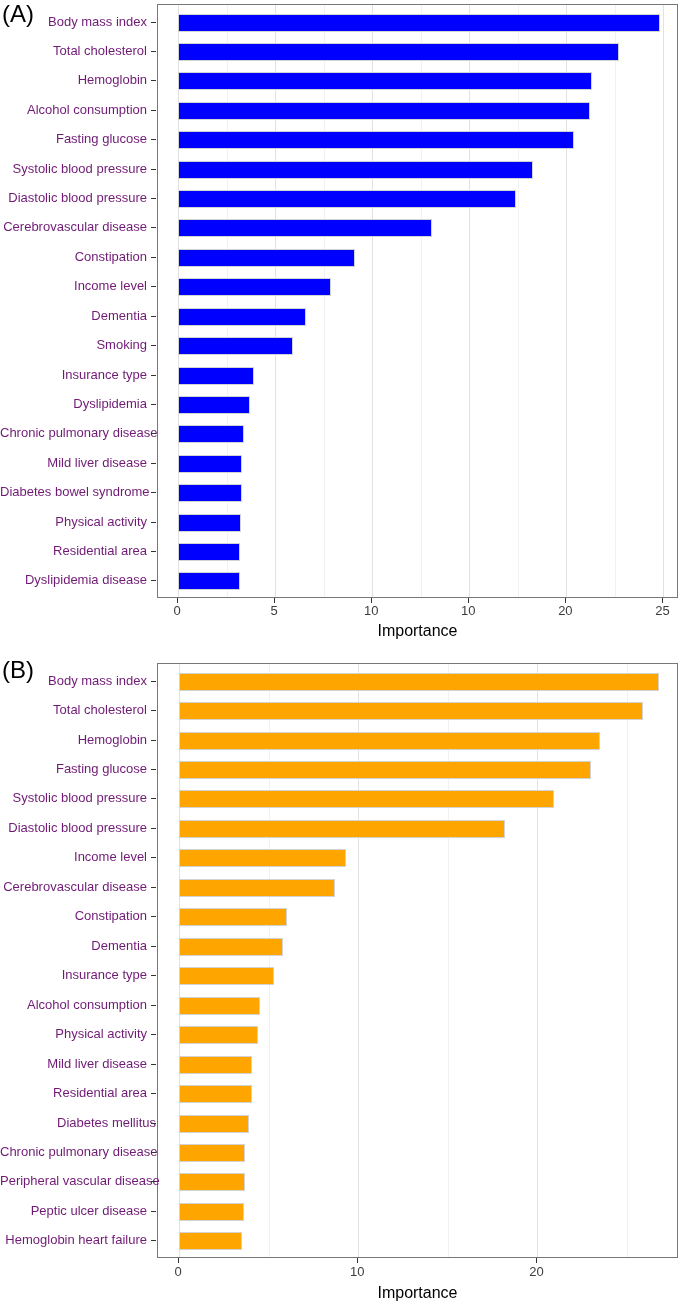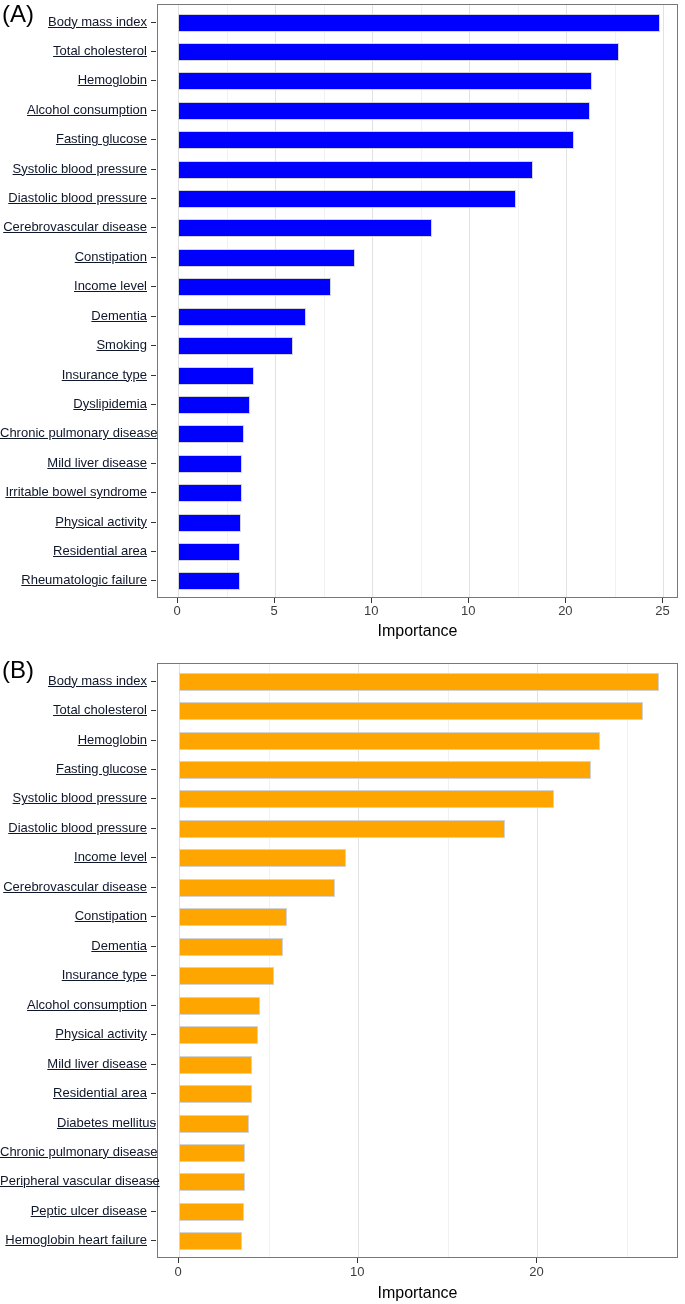--- a/index.html
+++ b/index.html
@@ -19,23 +19,22 @@
   }
   .gridline{position:absolute;top:0;bottom:0;width:1px;}
   .gridline.major{background:#e2e2e2;}
   .gridline.minor{background:#f1f1f1;}
   .bar{
     position:absolute;height:18px;box-sizing:border-box;
     border:1px solid #d3d3d3;
   }
   .cat-label{
     position:absolute;left:0;width:147px;text-align:right;
-    font-size:13px;color:#0f172a;line-height:18px;height:18px;
+    font-size:13px;color:#701a75;line-height:18px;height:18px;
     white-space:nowrap;
-    text-decoration:underline;
   }
   .y-tick{position:absolute;width:5px;height:1px;background:#333;}
   .x-tick{position:absolute;width:1px;height:5px;background:#333;}
   .x-tick-label{
     position:absolute;width:40px;text-align:center;
     font-size:13px;color:#3d3d3d;
   }
   .x-title{
     position:absolute;left:157px;width:521px;text-align:center;
     font-size:16px;color:#000;
@@ -107,27 +106,27 @@
       <div class="cat-label" style="top: 336.109px;">Smoking</div>
       <div class="y-tick" style="left: 151px; top: 345.109px;"></div>
       <div class="cat-label" style="top: 365.515px;">Insurance type</div>
       <div class="y-tick" style="left: 151px; top: 374.515px;"></div>
       <div class="cat-label" style="top: 394.921px;">Dyslipidemia</div>
       <div class="y-tick" style="left: 151px; top: 403.921px;"></div>
       <div class="cat-label" style="top: 424.327px;">Chronic pulmonary disease</div>
       <div class="y-tick" style="left: 151px; top: 433.327px;"></div>
       <div class="cat-label" style="top: 453.733px;">Mild liver disease</div>
       <div class="y-tick" style="left: 151px; top: 462.733px;"></div>
-      <div class="cat-label" style="top: 483.139px;">Irritable bowel syndrome</div>
+      <div class="cat-label" style="top: 483.139px;">Diabetes bowel syndrome</div>
       <div class="y-tick" style="left: 151px; top: 492.139px;"></div>
       <div class="cat-label" style="top: 512.545px;">Physical activity</div>
       <div class="y-tick" style="left: 151px; top: 521.545px;"></div>
       <div class="cat-label" style="top: 541.95px;">Residential area</div>
       <div class="y-tick" style="left: 151px; top: 550.95px;"></div>
-      <div class="cat-label" style="top: 571.356px;">Rheumatologic failure</div>
+      <div class="cat-label" style="top: 571.356px;">Dyslipidemia disease</div>
       <div class="y-tick" style="left: 151px; top: 580.356px;"></div>
       <div class="x-tick" style="left: 177px; top: 598px;"></div>
       <div class="x-tick-label" style="left: 157px; top: 603px;">0</div>
       <div class="x-tick" style="left: 274.093px; top: 598px;"></div>
       <div class="x-tick-label" style="left: 254.093px; top: 603px;">5</div>
       <div class="x-tick" style="left: 371.186px; top: 598px;"></div>
       <div class="x-tick-label" style="left: 351.186px; top: 603px;">10</div>
       <div class="x-tick" style="left: 468.279px; top: 598px;"></div>
       <div class="x-tick-label" style="left: 448.279px; top: 603px;">10</div>
       <div class="x-tick" style="left: 565.372px; top: 598px;"></div>

